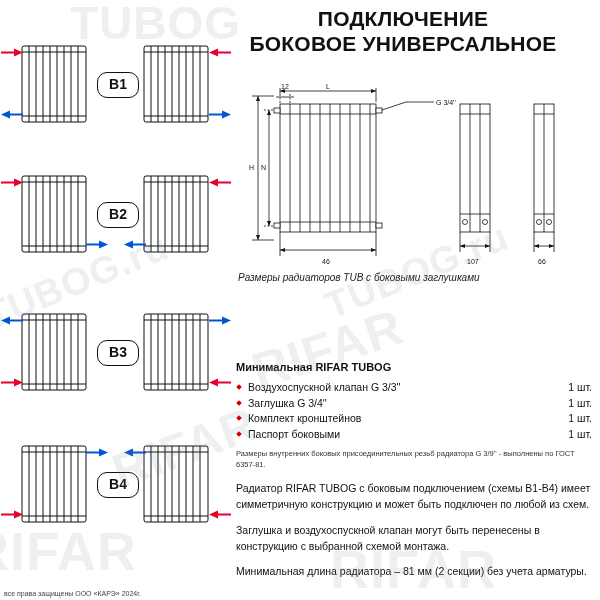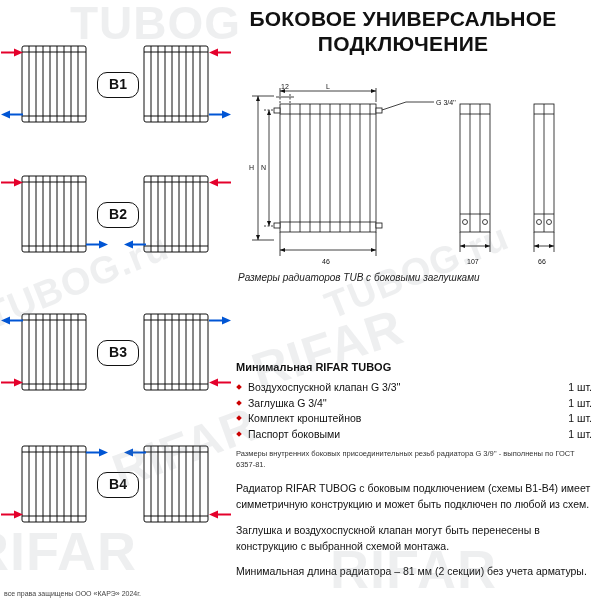--- a/index.html
+++ b/index.html
@@ -196,22 +196,22 @@
     <div class="wm" style="left:-30px; top:520px; font-size:54px;">RIFAR</div>
     <div class="wm" style="left:70px; top:-4px; font-size:46px;">TUBOG</div>
     <div class="wm" style="left:330px; top:538px; font-size:54px;">RIFAR</div>
     <div class="wm" style="left:250px; top:320px; font-size:50px; transform:rotate(-18deg);">RIFAR</div>
     <div class="wm" style="left:320px; top:250px; font-size:38px; transform:rotate(-22deg);">TUBOG.ru</div>
     <div class="wm" style="left:-20px; top:260px; font-size:38px; transform:rotate(-22deg);">TUBOG.ru</div>
     <div class="wm" style="left:110px; top:420px; font-size:48px; transform:rotate(-20deg);">RIFAR</div>
   </div>
 
   <div class="header">
+    <div class="line">ПОДКЛЮЧЕНИЕ</div>
     <div class="line">БОКОВОЕ УНИВЕРСАЛЬНОЕ</div>
-    <div class="line">ПОДКЛЮЧЕНИЕ</div>
   </div>
 
   <div class="schemes">
 
     <div class="scheme-row" style="top:0px;">
 
       <div class="rad" style="left:18px;">
         <svg width="72" height="88" viewBox="0 0 72 88">
           <g fill="none" stroke="#111" stroke-width="1">
             <rect x="4" y="6" width="64" height="76" rx="2" fill="#fff"></rect>

